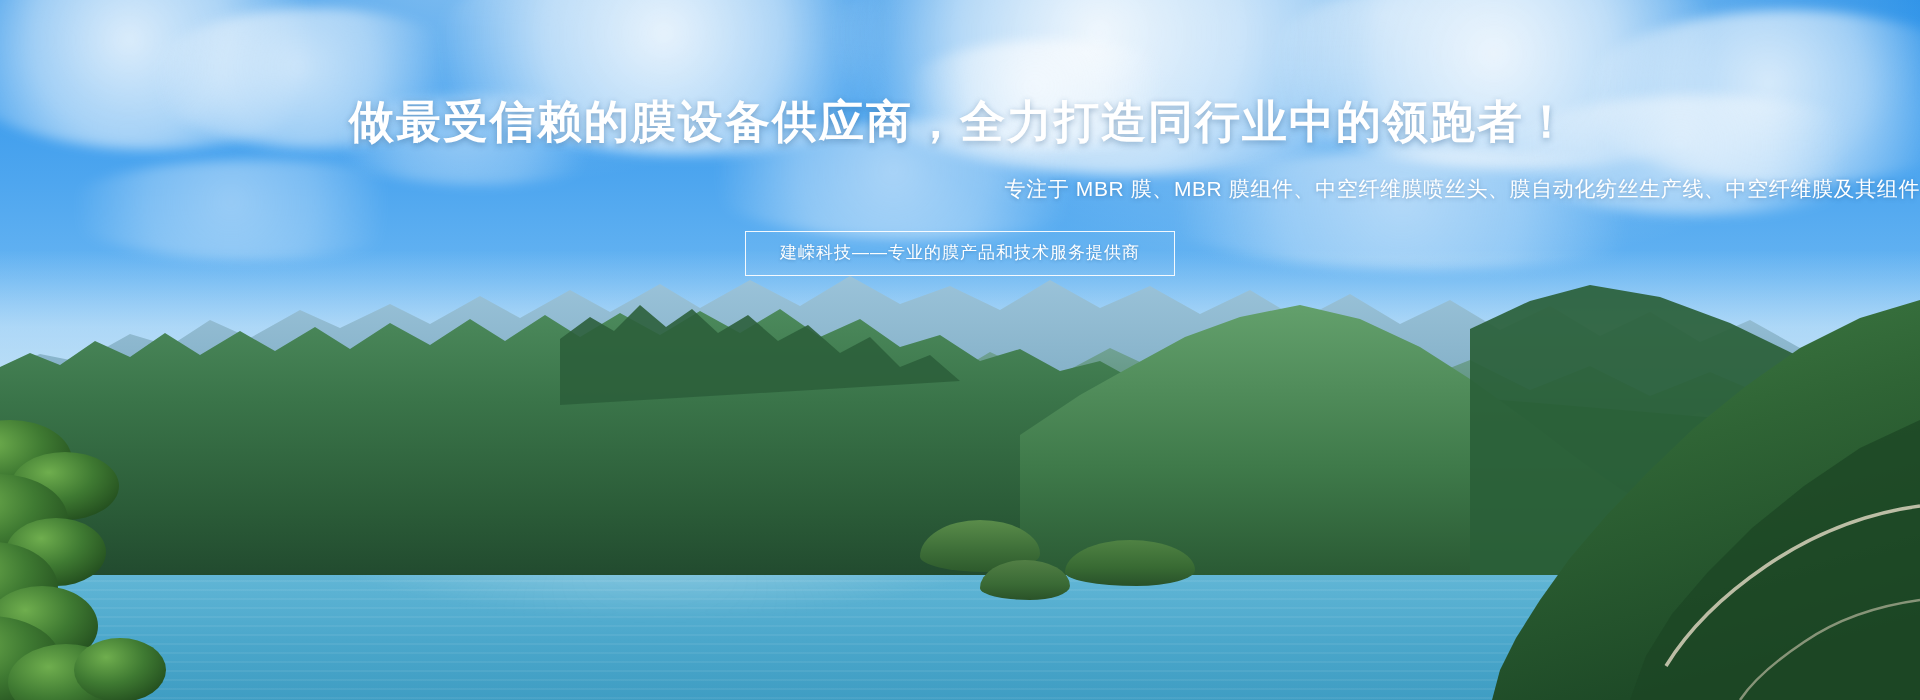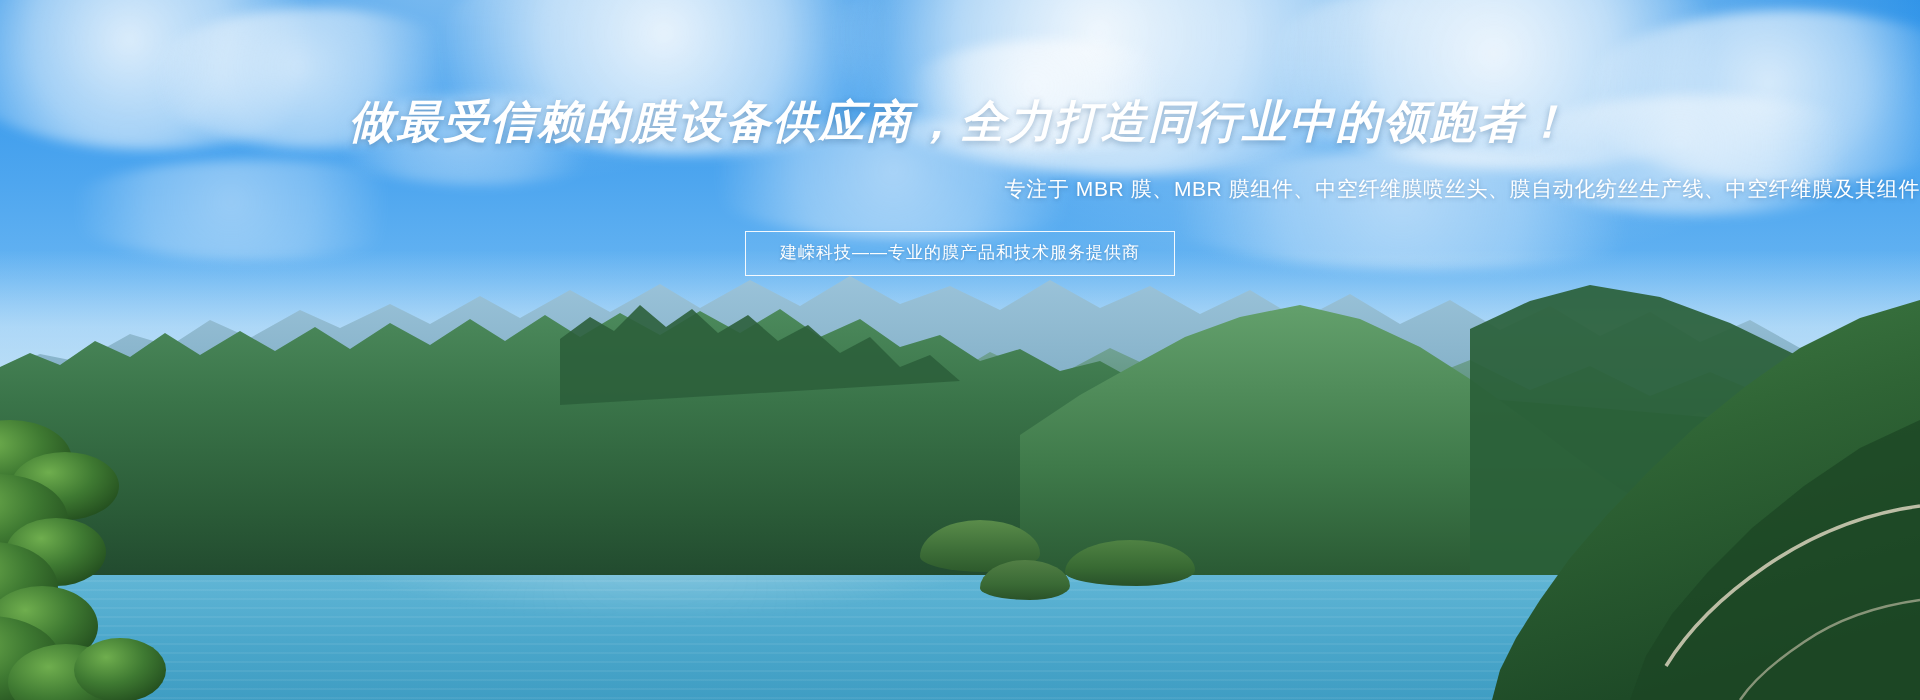--- a/index.html
+++ b/index.html
@@ -137,21 +137,20 @@
 
   .headline {
     margin: 0;
     font-size: 45px;
     font-weight: bold;
     letter-spacing: 2px;
     color: #ffffff;
     line-height: 1.15;
     text-shadow: 0 2px 6px rgba(20,70,120,0.38);
     white-space: nowrap;
-    font-style: italic;
   }
 
   .subtitle {
     margin: 26px 0 0 0;
     font-size: 21px;
     font-weight: normal;
     letter-spacing: 0.6px;
     color: #ffffff;
     line-height: 1.4;
     text-shadow: 0 1px 4px rgba(20,70,120,0.35);

